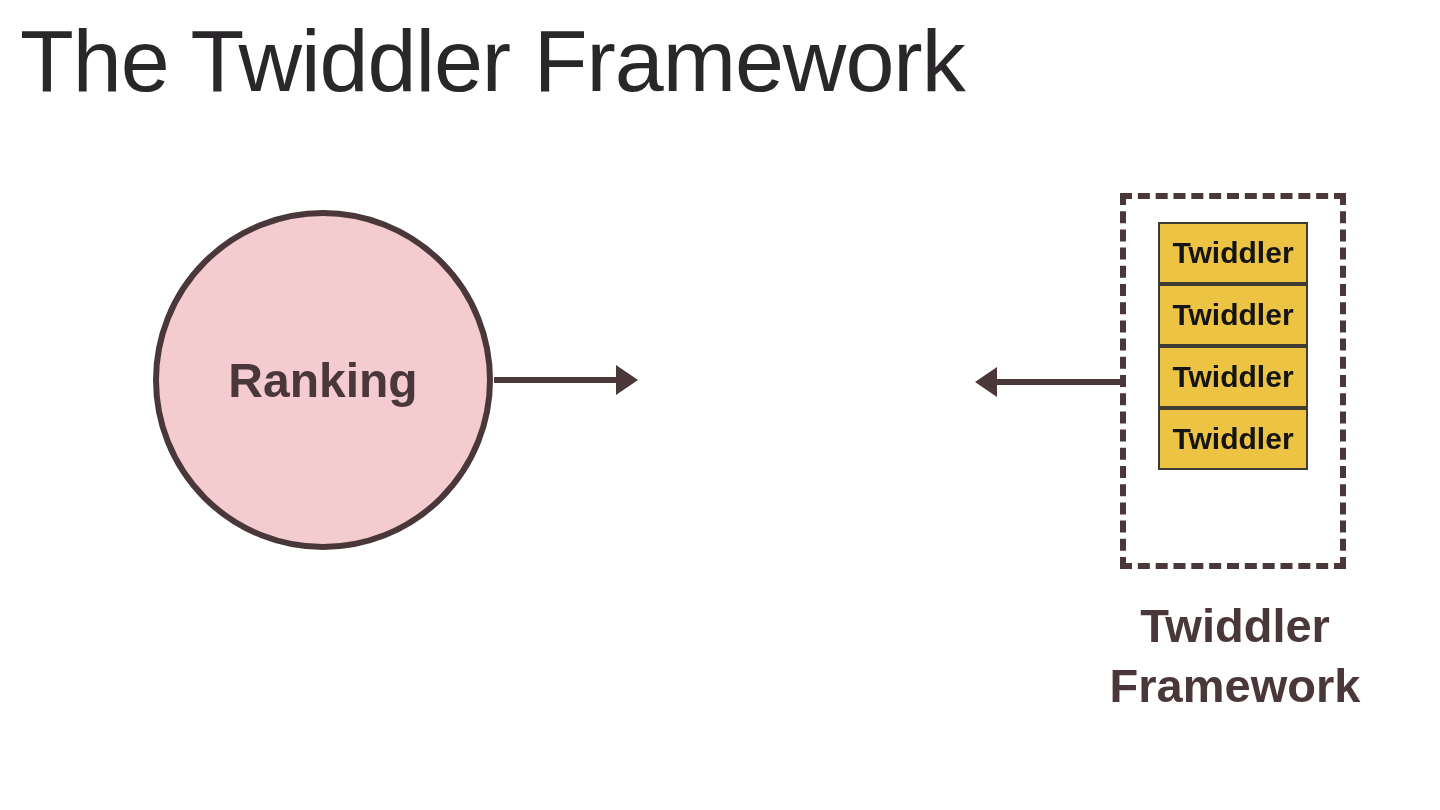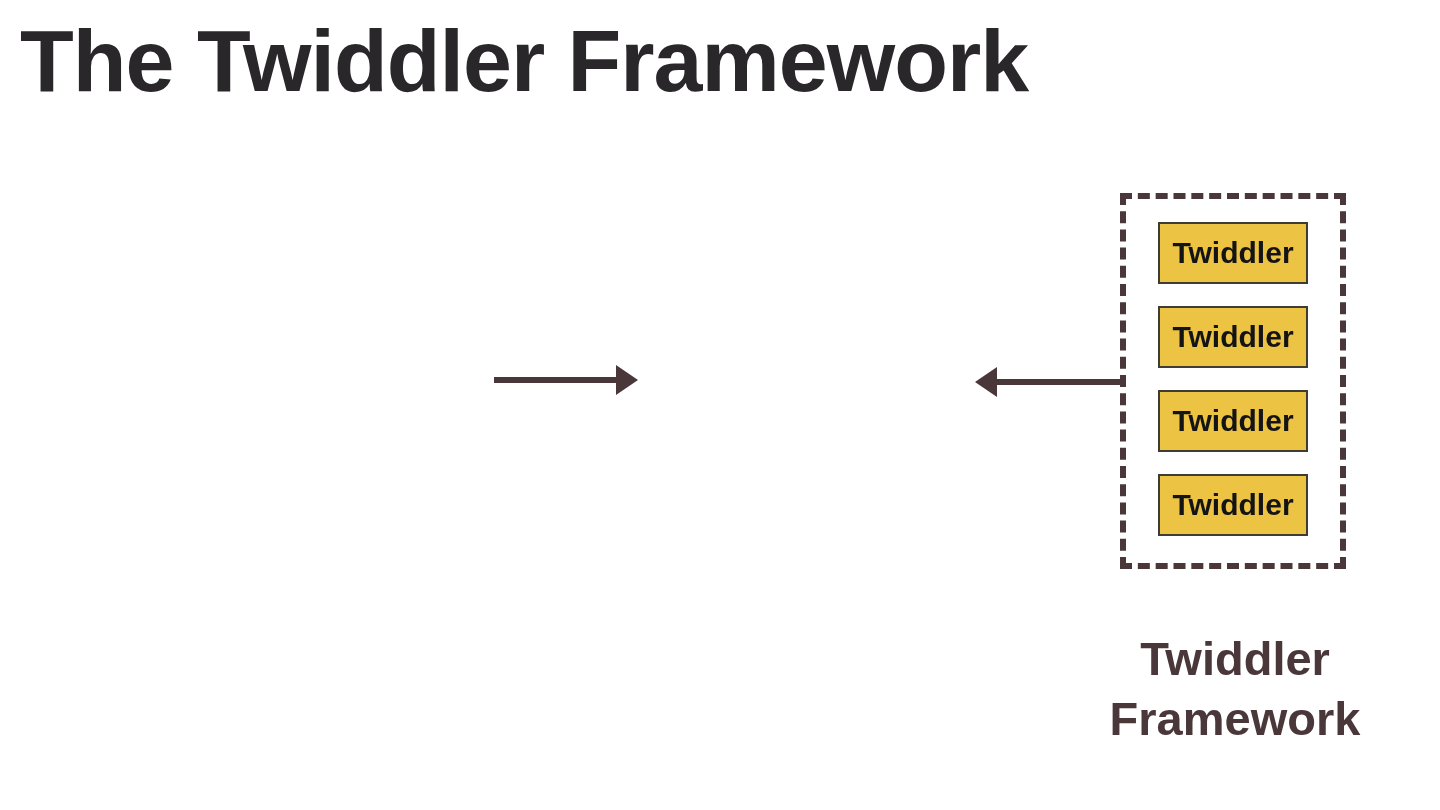--- a/index.html
+++ b/index.html
@@ -22,21 +22,21 @@
     height: 810px;
     background: var(--bg);
     overflow: hidden;
   }
 
   .page-title {
     position: absolute;
     left: 20px;
     top: 10px;
     font-size: 88px;
-    font-weight: bold;
+    font-weight: normal;
     letter-spacing: -1px;
     color: var(--title-color);
     white-space: nowrap;
   }
 
   .node {
     position: absolute;
     width: 340px;
     height: 340px;
     border: 6px solid var(--outline);
@@ -98,21 +98,20 @@
     position: absolute;
     left: 1120px;
     top: 193px;
     width: 226px;
     height: 376px;
     border: 6px dashed var(--outline);
     display: flex;
     flex-direction: column;
     align-items: center;
     padding-top: 23px;
-    gap: 22px;
   }
   .twiddler-item {
     width: 150px;
     height: 62px;
     background: var(--twiddler-fill);
     border: 2px solid var(--twiddler-border);
     display: flex;
     align-items: center;
     justify-content: center;
     font-size: 30px;
@@ -124,30 +123,32 @@
   .twiddler-caption {
     position: absolute;
     left: 1055px;
     top: 596px;
     width: 360px;
     text-align: center;
     font-size: 47px;
     line-height: 60px;
     font-weight: bold;
     color: var(--outline);
-    margin-top: 33px;
   }
 </style>
 </head>
 <body>
 
 <div class="canvas">
 
   <h1 class="page-title">The Twiddler Framework</h1>
 
+  <div class="node node-ranking">
+    <span class="node-label">Ranking</span>
+  </div>
 
   <div class="arrow-line arrow-line-1"></div>
   <div class="arrow-head arrow-head-right"></div>
 
 
   <div class="arrow-head arrow-head-left"></div>
   <div class="arrow-line arrow-line-2"></div>
 
   <div class="twiddler-panel">
     <div class="twiddler-item">Twiddler</div>

